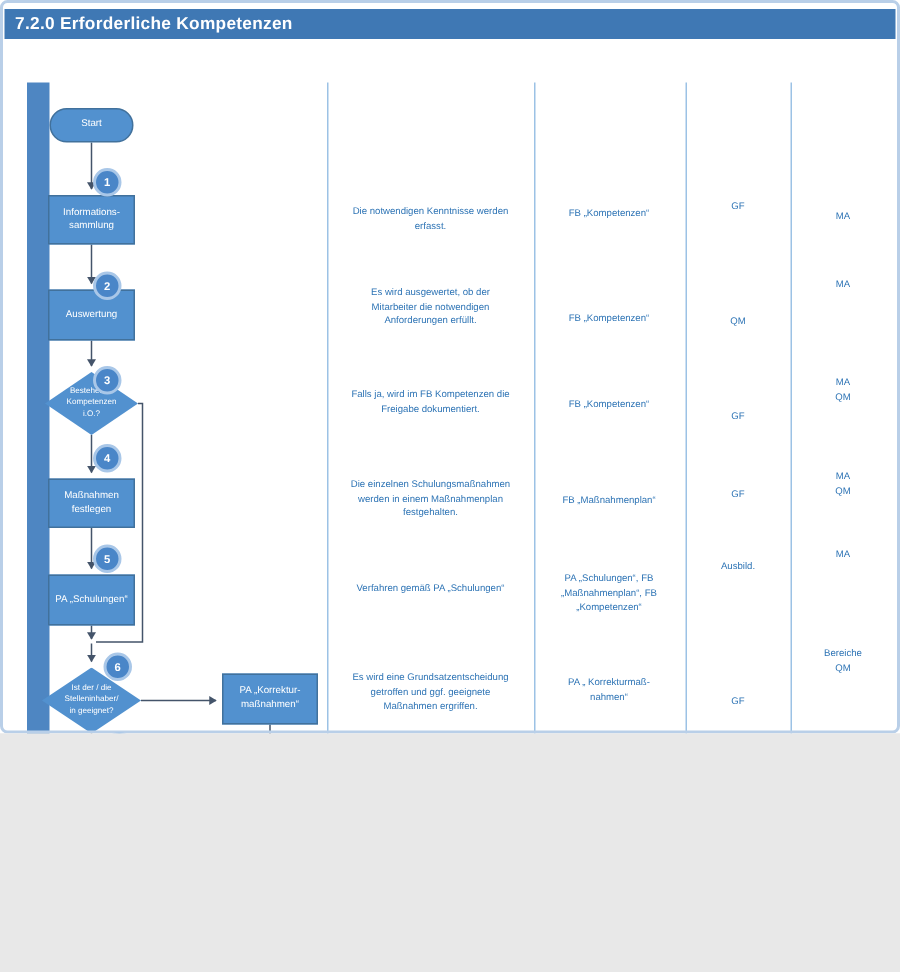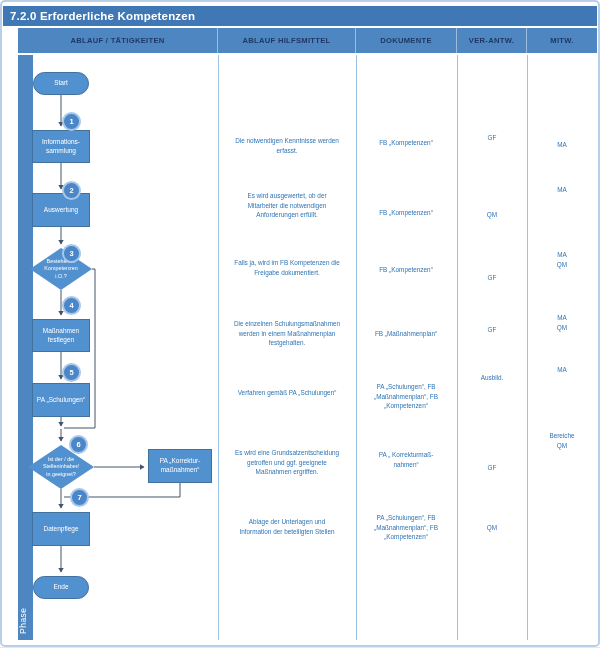--- a/index.html
+++ b/index.html
@@ -1,17 +1,17 @@
 <!DOCTYPE html>
 <html><head>
 <meta charset="utf-8">
 <style>
   html,body{margin:0;padding:0;background:#e8e8e8;}
   #app{
-    position:relative;width:600px;height:647px;background:#fff;
+    position:relative;width:600px;height:489px;background:#fff;
     font-family:"Liberation Sans",sans-serif;overflow:hidden;
     box-sizing:border-box;
   }
   .frame{position:absolute;inset:0;border:2px solid #b9cfe8;border-radius:5px;pointer-events:none;}
   .titlebar{
     position:absolute;left:3px;top:6px;width:594px;height:20px;
     background:#3f78b4;color:#ffffff;font-size:11.5px;font-weight:bold;
     line-height:20px;padding-left:7px;box-sizing:border-box;letter-spacing:.2px;
   }
   .header{
@@ -61,27 +61,20 @@
   .w2{width:122px;} .w3{width:84px;} .w4{width:60px;} .w5{width:60px;}
   svg.conn{position:absolute;left:0;top:0;pointer-events:none;}
 </style>
 </head>
 <body>
 
 <div id="app">
 
   <div class="titlebar">7.2.0 Erforderliche Kompetenzen</div>
 
-  <div class="header">
-    <div class="hcell" style="width:200px">ABLAUF / TÄTIGKEITEN</div>
-    <div class="hcell" style="width:138px">ABLAUF HILFSMITTEL</div>
-    <div class="hcell" style="width:101px">DOKUMENTE</div>
-    <div class="hcell" style="width:70px">VER-ANTW.</div>
-    <div class="hcell" style="width:70px">MITW.</div>
-  </div>
 
   <div class="phasebar">
     <div class="ptxt">Phase</div>
   </div>
 
   <div class="vline" style="left:218px"></div>
   <div class="vline" style="left:356px"></div>
   <div class="vline" style="left:457px"></div>
   <div class="vline" style="left:527px"></div>
 

